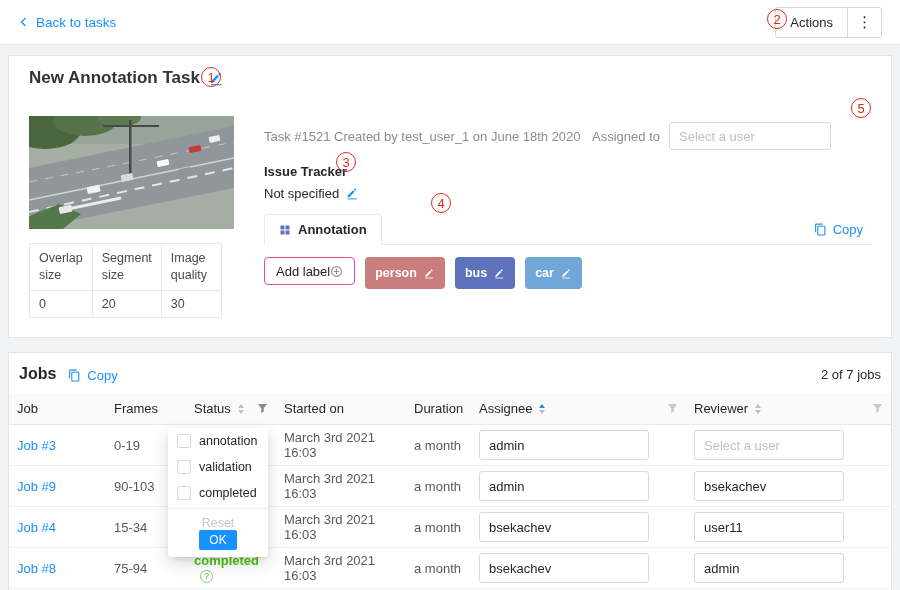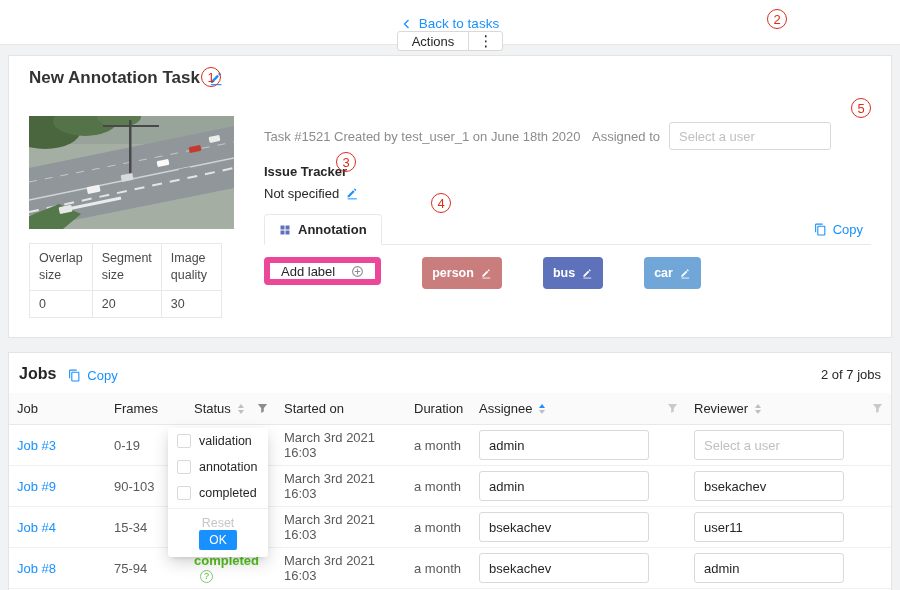--- a/index.html
+++ b/index.html
@@ -1,21 +1,21 @@
 <!DOCTYPE html>
 <html><head>
 <meta charset="utf-8">
 <style>
   * { box-sizing: border-box; margin: 0; padding: 0; }
   body { font-family: "Liberation Sans", sans-serif; background:#f1f2f4; }
   .page { position:relative; width:900px; height:590px; background:#f1f2f4; overflow:hidden; }
 
   
   .topbar { height:45px; background:#fff; border-bottom:1px solid #e8e8e8;
-            display:flex; align-items:center; justify-content:space-between; padding:16px 18px;flex-direction:column; }
+            display:flex; align-items:center; justify-content:space-between; padding:8px 18px; }
   .back-link { display:flex; align-items:center; gap:6px; color:#1890ff; font-size:13.5px;
                text-decoration:none; cursor:pointer; }
   .actions-btn { display:flex; align-items:stretch; height:31px; background:#fff;
                  border:1px solid #d9d9d9; border-radius:3px; cursor:pointer; }
   .actions-label { display:flex; align-items:center; padding:0 14px; font-size:13px; color:#262626; }
   .btn-divider { width:1px; background:#d9d9d9; }
   .dots { display:flex; align-items:center; padding:0 9px; font-size:15px; color:#262626; }
 
   
   .card { background:#fff; border:1px solid #e4e4e4; margin:0 8px; }
@@ -49,25 +49,25 @@
               border-bottom:1px solid #e8e8e8; margin-top:13px; padding-right:8px; }
   .tabs { display:flex; gap:3px; }
   .tab { display:flex; align-items:center; gap:7px; padding:7px 14px; font-size:13px; color:#595959;
          background:#fafafa; border:1px solid #e8e8e8; border-radius:4px 4px 0 0;
          margin-bottom:-1px; cursor:pointer; }
   .tab.active { background:#fff; color:#262626; font-weight:600; border-bottom-color:#fff; }
   .copy-link { display:flex; align-items:center; gap:6px; color:#1890ff; font-size:13px;
                cursor:pointer; text-decoration:none; margin-bottom:7px; }
 
   .labels-area { display:flex; align-items:flex-start; gap:10px; padding:12px 0 0; }
-  .add-label-btn { display:flex; align-items:center; gap:16px; height:28px; padding:0 11px;
-                   background:#fff; border:6px solid #ec4899; border-radius:4px;
+  .add-label-btn { display:flex; align-items:center; gap:0; height:28px; padding:0 11px;
+                   background:#fff; border:1px solid #ec4899; border-radius:4px;
                    font-size:13px; color:#262626; cursor:pointer; font-family:inherit; }
   .chip { display:flex; align-items:center; gap:7px; height:14px; padding:16px 10px;
-          border-radius:4px; color:#fff; font-size:12.5px; font-weight:600; cursor:pointer;margin-left:31px; }
+          border-radius:4px; color:#fff; font-size:12.5px; font-weight:600; cursor:pointer; }
   .chip .edit-icon { color:#fff; }
 
   
   .jobs-header { display:flex; align-items:center; padding:12px 10px 10px; }
   .jobs-title { font-size:16px; font-weight:700; color:#262626; }
   .jobs-header .copy-link { margin:2px 0 0 12px; }
   .jobs-count { margin-left:auto; font-size:13px; color:#262626; }
 
   table.jobs { width:100%; border-collapse:collapse; font-size:13px; table-layout:fixed; }
   table.jobs thead th { background:#fafafa; font-weight:500; color:#262626; text-align:left;
@@ -389,25 +389,25 @@
           <td><input type="text" class="cell-input assignee-w" value="bsekachev" style=""></td>
           <td><input type="text" class="cell-input reviewer-w" value="admin" style=""></td>
         </tr>
       </tbody>
     </table>
   </section>
 
   <div class="filter-dropdown">
     <div class="fd-item">
       <span class="checkbox"></span>
-      <span>validation</span>
+      <span>annotation</span>
     </div>
     <div class="fd-item">
       <span class="checkbox"></span>
-      <span>annotation</span>
+      <span>validation</span>
     </div>
     <div class="fd-item">
       <span class="checkbox"></span>
       <span>completed</span>
     </div>
     <div class="fd-footer">
       <span class="reset-link">Reset</span>
       <button class="ok-btn">OK</button>
     </div>
   </div>

